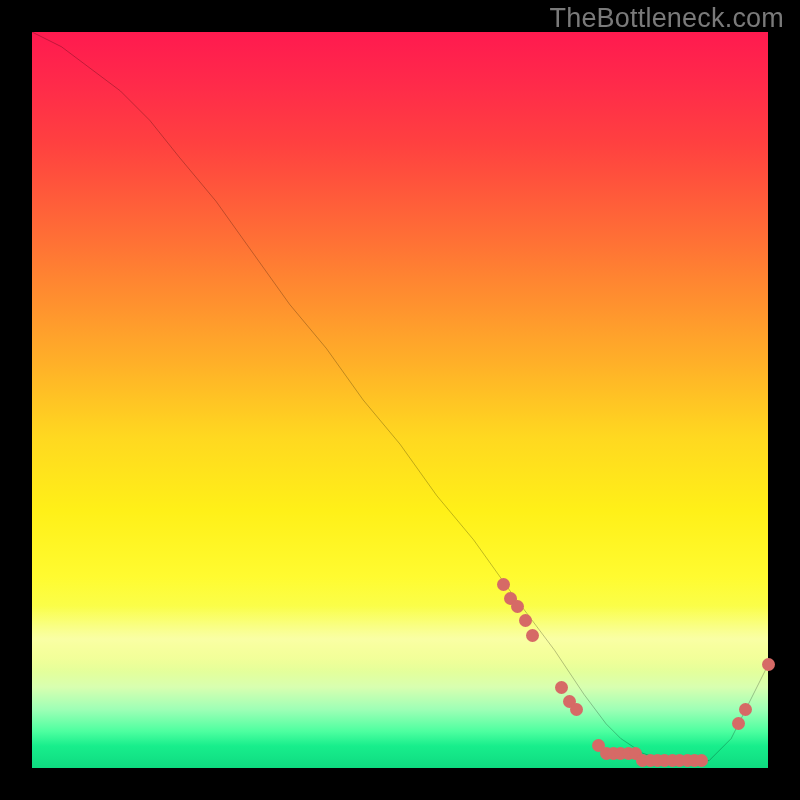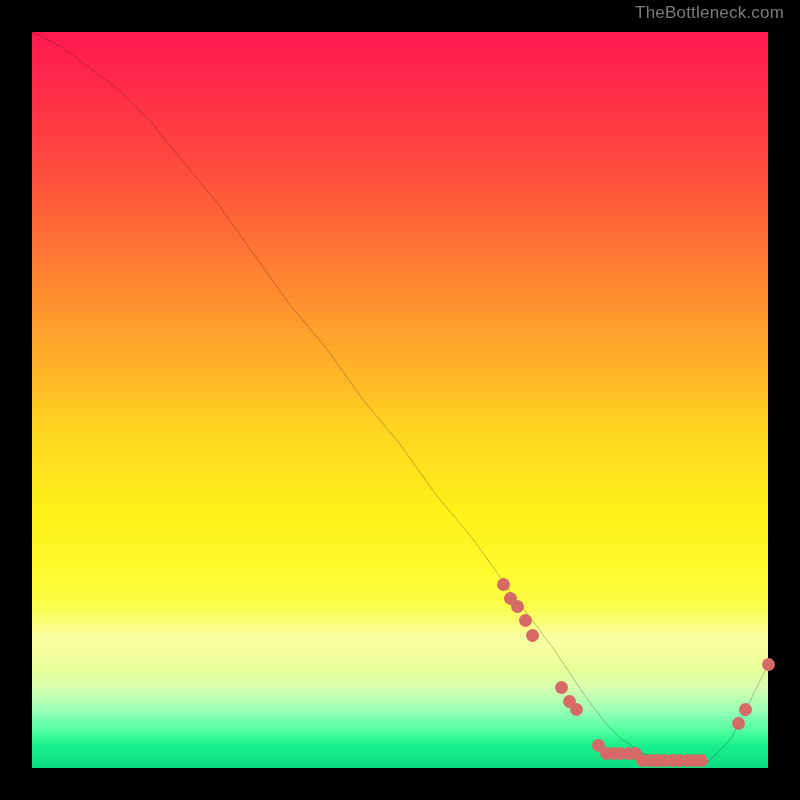--- a/index.html
+++ b/index.html
@@ -15,21 +15,21 @@
     position: relative;
     width: 800px;
     height: 800px;
     background: #000;
   }
   .attribution {
     position: absolute;
     top: 3px;
     right: 16px;
     color: #7a7a7a;
-    font-size: 17px;
+    font-size: 27px;
     font-weight: 400;
     letter-spacing: 0.2px;
     user-select: none;
   }
   .plot {
     position: absolute;
     left: 32px;
     top: 32px;
     width: 736px;
     height: 736px;

